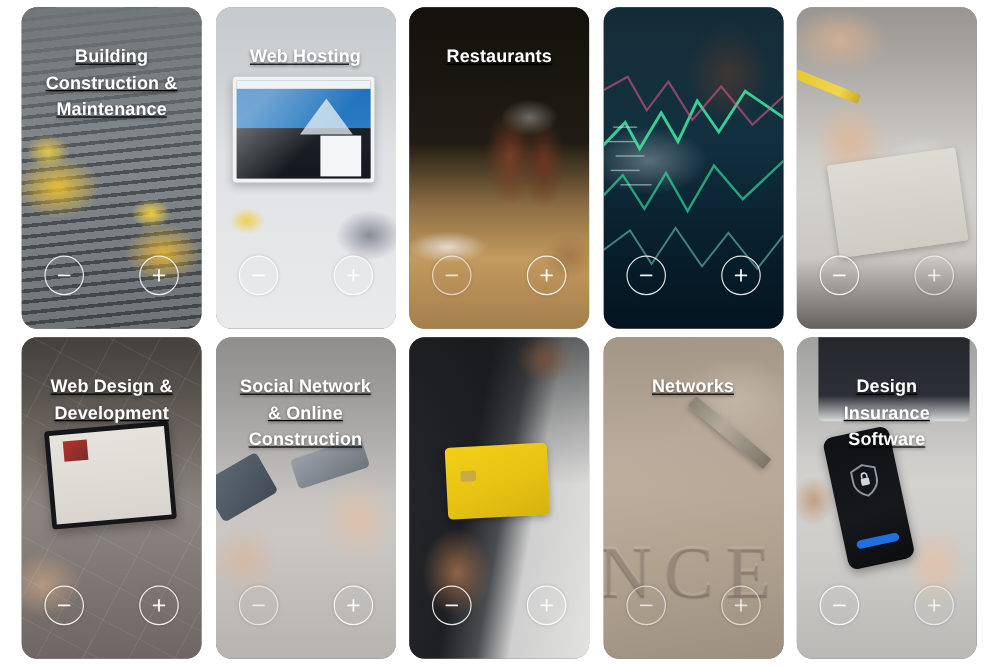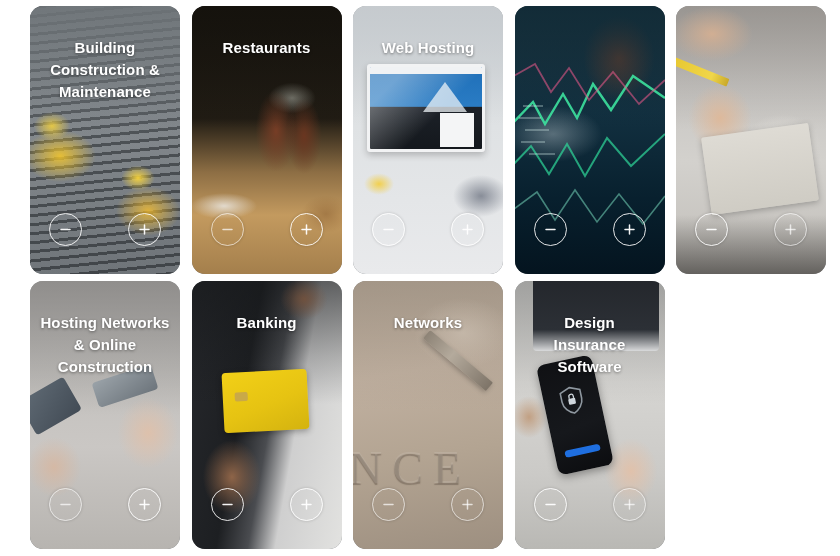--- a/index.html
+++ b/index.html
@@ -9,28 +9,29 @@
   }
   body {
     width: 840px;
     height: 556px;
     font-family: "Liberation Sans", sans-serif;
     overflow: hidden;
   }
 
   .grid {
     position: absolute;
-    left: 30px;
+    left: 18px;
     top: 6px;
     width: 796px;
     display: grid;
     grid-template-columns: repeat(5, 150px);
     grid-template-rows: 268px 268px;
     column-gap: 11.5px;
     row-gap: 7px;
+    text-decoration: underline;
   }
 
   .card {
     position: relative;
     border-radius: 13px;
     overflow: hidden;
     background-color: #6f7478;
     isolation: isolate;
   }
 
@@ -391,21 +392,21 @@
     border-radius: 2px 1px 1px 2px;
     box-shadow: 0 2px 5px rgba(0,0,0,0.25);
   }
   .ins-emboss {
     position: absolute;
     z-index: 1;
     left: -4px;
     top: 160px;
     width: 160px;
     font-family: "Liberation Serif", serif;
-    font-size: 46px;
+    font-size: 62px;
     letter-spacing: 10px;
     color: rgba(255,255,255,0.10);
     text-shadow: 0 2px 1px rgba(90,78,66,0.45);
     white-space: nowrap;
   }
 
   
   .bg-netsec {
     background:
       linear-gradient(180deg, #c9c9c7 0%, #d6d5d2 38%, #cbcac7 72%, #b9b8b4 100%);
@@ -478,50 +479,50 @@
       <button class="ctl" aria-label="increase">
         <svg width="13" height="13" viewBox="0 0 13 13">
             <line class="stroke" x1="2" y1="6.5" x2="11" y2="6.5"></line>
             <line class="stroke" x1="6.5" y1="2" x2="6.5" y2="11"></line>
           </svg>
       </button>
     </div>
   </div>
 
   <div class="card">
-    <div class="card-bg bg-restaurants"></div>
-    <div class="card-title">
-      <span>Restaurants</span>
-    </div>
-    <div class="card-controls">
-      <button class="ctl dim" aria-label="decrease">
-        <svg width="13" height="13" viewBox="0 0 13 13">
-            <line class="stroke" x1="2" y1="6.5" x2="11" y2="6.5"></line>
-          </svg>
-      </button>
-      <button class="ctl" aria-label="increase">
-        <svg width="13" height="13" viewBox="0 0 13 13">
-            <line class="stroke" x1="2" y1="6.5" x2="11" y2="6.5"></line>
-            <line class="stroke" x1="6.5" y1="2" x2="6.5" y2="11"></line>
-          </svg>
-      </button>
-    </div>
-  </div>
-
-  <div class="card">
     <div class="card-bg bg-webhosting"></div>
     <div class="wh-monitor">
       <div class="wh-screen"></div>
       <div class="wh-pyramid"></div>
     </div>
     <div class="card-title">
       <span>Web Hosting</span>
     </div>
     <div class="card-controls">
       <button class="ctl" aria-label="decrease">
+        <svg width="13" height="13" viewBox="0 0 13 13">
+            <line class="stroke" x1="2" y1="6.5" x2="11" y2="6.5"></line>
+          </svg>
+      </button>
+      <button class="ctl" aria-label="increase">
+        <svg width="13" height="13" viewBox="0 0 13 13">
+            <line class="stroke" x1="2" y1="6.5" x2="11" y2="6.5"></line>
+            <line class="stroke" x1="6.5" y1="2" x2="6.5" y2="11"></line>
+          </svg>
+      </button>
+    </div>
+  </div>
+
+  <div class="card">
+    <div class="card-bg bg-restaurants"></div>
+    <div class="card-title">
+      <span>Restaurants</span>
+    </div>
+    <div class="card-controls">
+      <button class="ctl dim" aria-label="decrease">
         <svg width="13" height="13" viewBox="0 0 13 13">
             <line class="stroke" x1="2" y1="6.5" x2="11" y2="6.5"></line>
           </svg>
       </button>
       <button class="ctl" aria-label="increase">
         <svg width="13" height="13" viewBox="0 0 13 13">
             <line class="stroke" x1="2" y1="6.5" x2="11" y2="6.5"></line>
             <line class="stroke" x1="6.5" y1="2" x2="6.5" y2="11"></line>
           </svg>
       </button>
@@ -570,27 +571,49 @@
       </button>
       <button class="ctl dim" aria-label="increase">
         <svg width="13" height="13" viewBox="0 0 13 13">
             <line class="stroke" x1="2" y1="6.5" x2="11" y2="6.5"></line>
             <line class="stroke" x1="6.5" y1="2" x2="6.5" y2="11"></line>
           </svg>
       </button>
     </div>
   </div>
 
+  <div class="card">
+    <div class="card-bg bg-webdesign"></div>
+    <div class="wd-laptop"></div>
+    <div class="wd-thumb"></div>
+    <div class="card-title">
+      <span>Web Design &amp;</span><br>
+      <span>Development</span>
+    </div>
+    <div class="card-controls">
+      <button class="ctl" aria-label="decrease">
+        <svg width="13" height="13" viewBox="0 0 13 13">
+            <line class="stroke" x1="2" y1="6.5" x2="11" y2="6.5"></line>
+          </svg>
+      </button>
+      <button class="ctl" aria-label="increase">
+        <svg width="13" height="13" viewBox="0 0 13 13">
+            <line class="stroke" x1="2" y1="6.5" x2="11" y2="6.5"></line>
+            <line class="stroke" x1="6.5" y1="2" x2="6.5" y2="11"></line>
+          </svg>
+      </button>
+    </div>
+  </div>
 
   <div class="card">
     <div class="card-bg bg-social"></div>
     <div class="soc-phone-a"></div>
     <div class="soc-phone-b"></div>
     <div class="card-title">
-      <span>Hosting Networks</span><br>
+      <span>Social Network</span><br>
       <span>&amp; Online</span><br>
       <span>Construction</span>
     </div>
     <div class="card-controls">
       <button class="ctl dim" aria-label="decrease">
         <svg width="13" height="13" viewBox="0 0 13 13">
             <line class="stroke" x1="2" y1="6.5" x2="11" y2="6.5"></line>
           </svg>
       </button>
       <button class="ctl" aria-label="increase">
@@ -599,23 +622,20 @@
             <line class="stroke" x1="6.5" y1="2" x2="6.5" y2="11"></line>
           </svg>
       </button>
     </div>
   </div>
 
   <div class="card">
     <div class="card-bg bg-banking"></div>
     <div class="bank-card">
       <div class="bank-chip"></div>
-    </div>
-    <div class="card-title">
-      <span>Banking</span>
     </div>
     <div class="card-controls">
       <button class="ctl" aria-label="decrease">
         <svg width="13" height="13" viewBox="0 0 13 13">
             <line class="stroke" x1="2" y1="6.5" x2="11" y2="6.5"></line>
           </svg>
       </button>
       <button class="ctl" aria-label="increase">
         <svg width="13" height="13" viewBox="0 0 13 13">
             <line class="stroke" x1="2" y1="6.5" x2="11" y2="6.5"></line>

